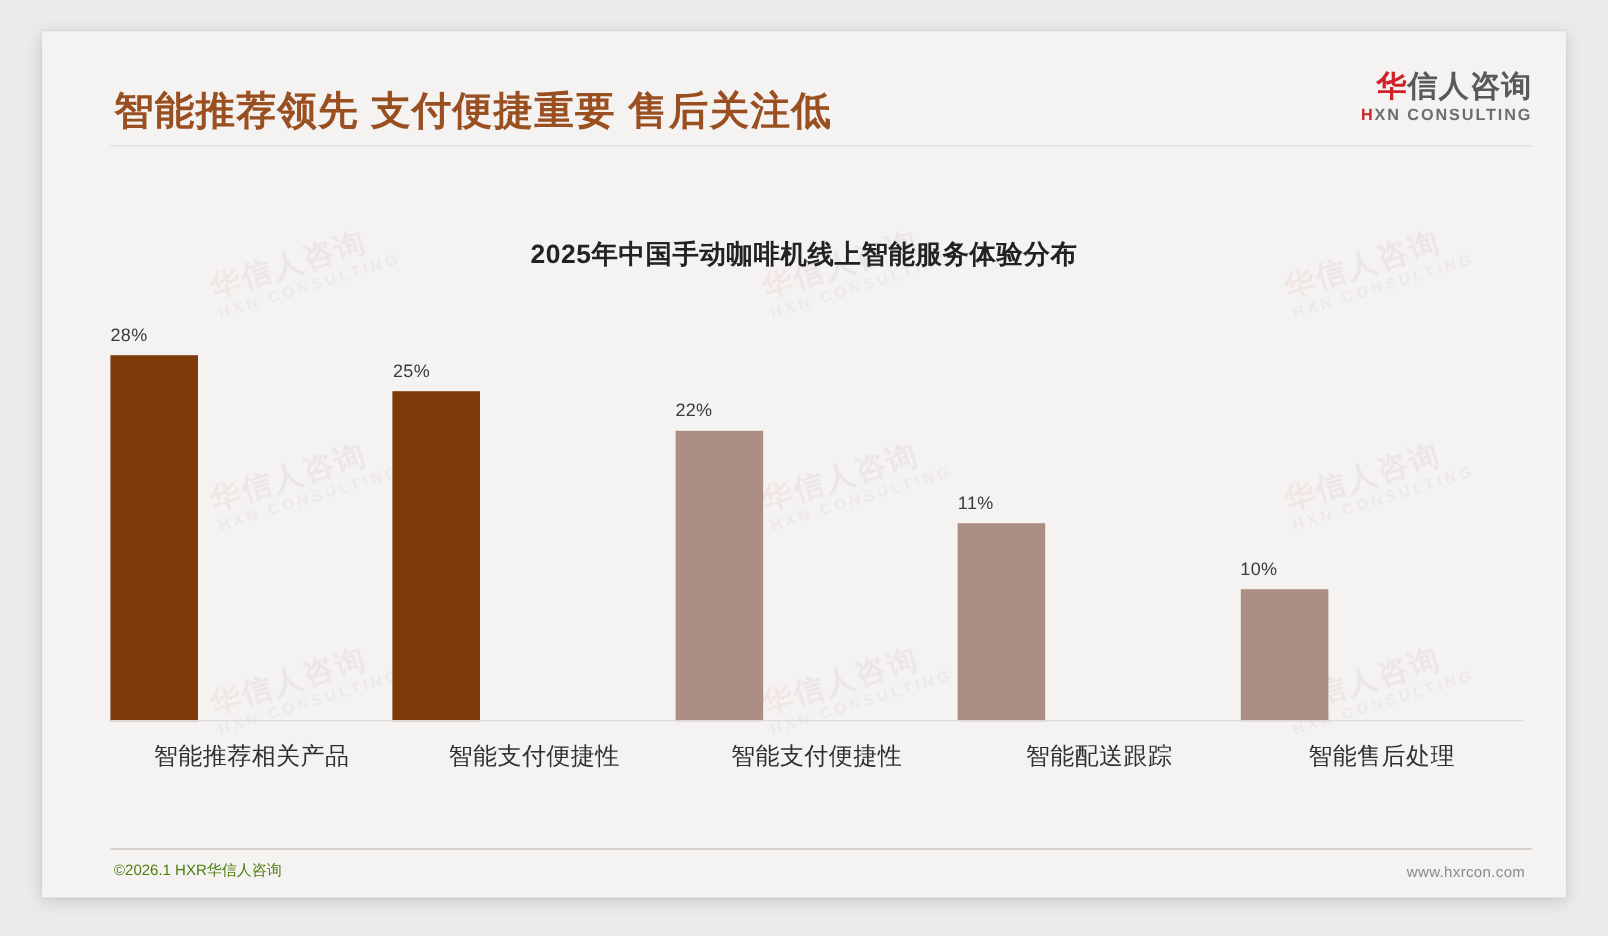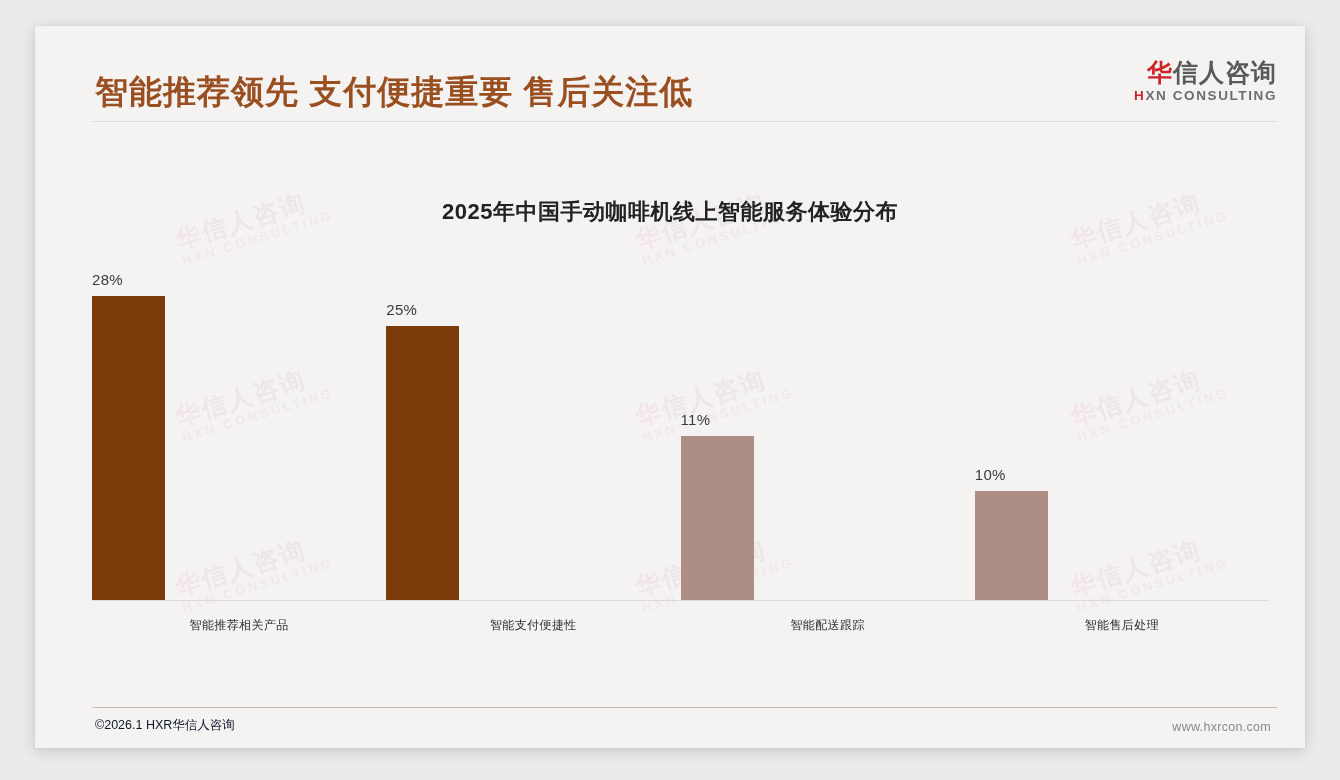--- a/index.html
+++ b/index.html
@@ -169,21 +169,21 @@
   }
   .bar {
     width: 73px;
   }
   .bar-label {
     position: absolute;
     top: 100%;
     left: 50%;
     transform: translateX(-50%);
     margin-top: 16px;
-    font-size: 12px;
+    font-size: 20px;
     color: #2f2f2f;
     white-space: nowrap;
     letter-spacing: 0.4px;
   }
 
   
   .footnote {
     position: absolute;
     left: 78px;
     top: 682px;
@@ -202,21 +202,21 @@
     bottom: 40px;
     height: 1px;
     background: #c9bcb4;
     z-index: 5;
   }
   .footer-left {
     position: absolute;
     left: 60px;
     bottom: 14px;
     font-size: 12.5px;
-    color: #0f172a;
+    color: #4d7c0f;
     z-index: 5;
     white-space: nowrap;
   }
   .footer-right {
     position: absolute;
     right: 34px;
     bottom: 14px;
     font-size: 12.5px;
     color: #8a8a8c;
     letter-spacing: 0.3px;
@@ -289,20 +289,25 @@
             <div class="bar-value">28%</div>
             <div class="bar" style="height: 308px; background: rgb(125, 59, 12);"></div>
             <div class="bar-label">智能推荐相关产品</div>
           </div>
           <div class="bar-slot">
             <div class="bar-value">25%</div>
             <div class="bar" style="height: 275px; background: rgb(125, 59, 12);"></div>
             <div class="bar-label">智能支付便捷性</div>
           </div>
           <div class="bar-slot">
+            <div class="bar-value">22%</div>
+            <div class="bar" style="height: 242px; background: rgb(173, 142, 132);"></div>
+            <div class="bar-label">智能支付便捷性</div>
+          </div>
+          <div class="bar-slot">
             <div class="bar-value">11%</div>
             <div class="bar" style="height: 165px; background: rgb(173, 142, 132);"></div>
             <div class="bar-label">智能配送跟踪</div>
           </div>
           <div class="bar-slot">
             <div class="bar-value">10%</div>
             <div class="bar" style="height: 110px; background: rgb(173, 142, 132);"></div>
             <div class="bar-label">智能售后处理</div>
           </div>
         </div>

